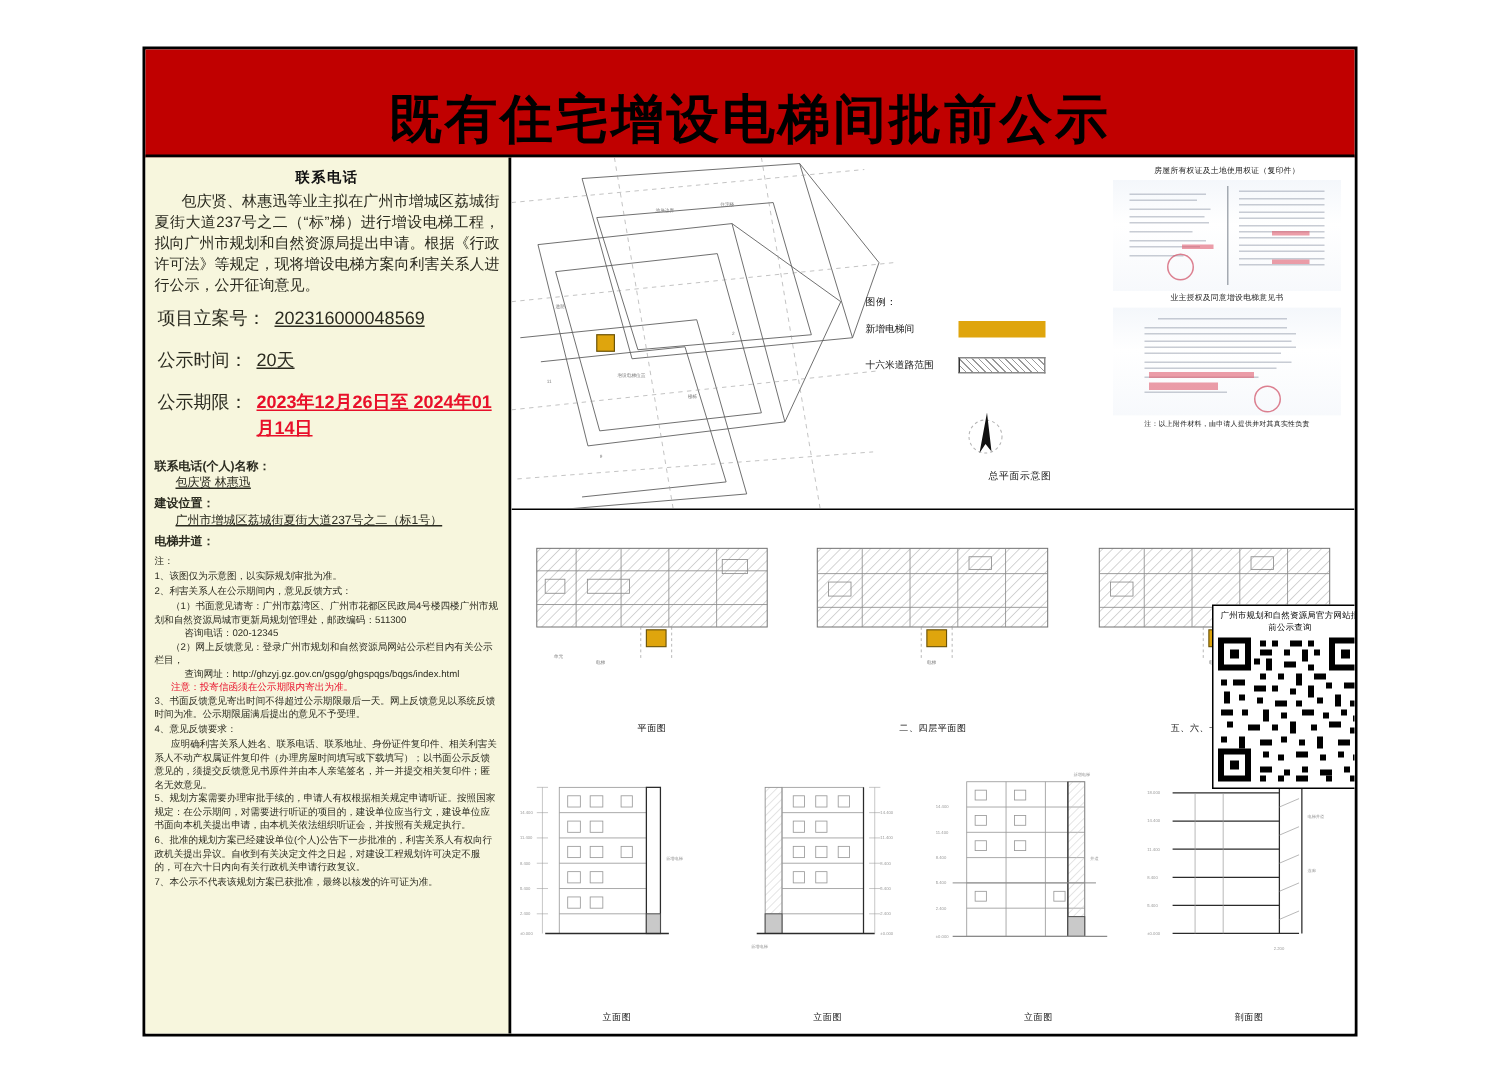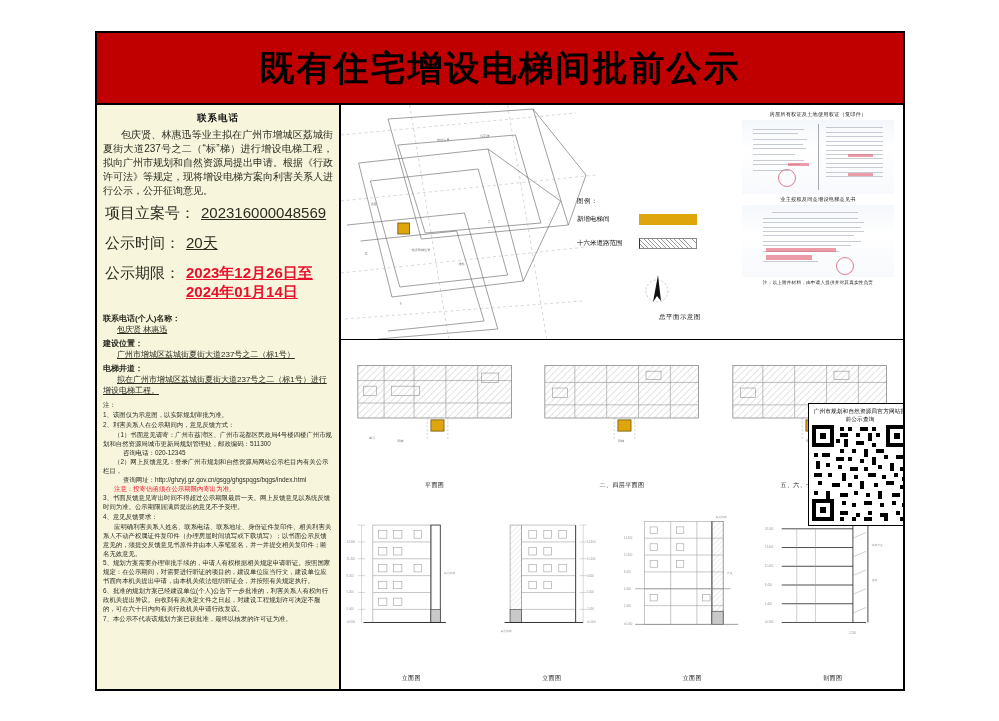--- a/index.html
+++ b/index.html
@@ -15,21 +15,21 @@
     border:2px solid #000;
     background:#fff;
     box-sizing:border-box;
     display:flex;flex-direction:column;
   }
   
   .title-bar{
     height:70px;flex:0 0 70px;
     background:#c00000;
     border-bottom:2px solid #000;
-    display:flex;align-items:center;justify-content:center;
+    display:flex;align-items:flex-end;justify-content:center;
   }
   .title-bar .title-text{
     color:#000;
     font-size:35px;
     font-weight:bold;
     letter-spacing:2px;
     font-family:"DejaVu Sans","Liberation Sans",sans-serif;
     white-space:nowrap;
   }
   
@@ -56,21 +56,21 @@
     font-size:10px;line-height:14px;color:#2b2b20;
     text-align:justify;text-indent:18px;
     margin:0 0 6px 0;
     word-break:break-all;
   }
   .lp-signature{
     text-align:center;font-size:9px;color:#2b2b20;margin:10px 0 12px 0;
     letter-spacing:0.5px;
   }
   .lp-field{
-    font-size:15px;color:#2b2b20;margin:0 0 11px 2px;
+    font-size:12px;color:#2b2b20;margin:0 0 11px 2px;
     display:flex;gap:6px;align-items:baseline;
   }
   .lp-field .k{flex:0 0 auto;}
   .lp-field .v{flex:1 1 auto;text-decoration:underline;}
   .lp-field.red .v{color:#e8102a;font-weight:bold;}
   .lp-block{font-size:8px;line-height:11px;color:#2b2b20;margin:0 0 3px 0;word-break:break-all;}
   .lp-block .lbl{display:block;font-weight:bold;}
   .lp-block .ind{display:block;text-indent:14px;text-decoration:underline;}
   .notes{
     margin-top:4px;font-size:6.4px;line-height:9px;color:#2b2b20;
@@ -184,21 +184,20 @@
       <div class="lp-block">
         <span class="lbl">联系电话(个人)名称：</span>
         <span class="ind">包庆贤 林惠迅</span>
       </div>
       <div class="lp-block">
         <span class="lbl">建设位置：</span>
         <span class="ind">广州市增城区荔城街夏街大道237号之二（标1号）</span>
       </div>
       <div class="lp-block">
         <span class="lbl">电梯井道：</span>
-        <span class="ind">拟在广州市增城区荔城街夏街大道237号之二（标1号）进行增设电梯工程。</span>
       </div>
 
       <div class="notes">
         <span class="n-title">注：</span>
         <span class="n-item">1、该图仅为示意图，以实际规划审批为准。</span>
         <span class="n-item">2、利害关系人在公示期间内，意见反馈方式：</span>
         <span class="n-sub">（1）书面意见请寄：广州市荔湾区、广州市花都区民政局4号楼四楼广州市规划和自然资源局城市更新局规划管理处，邮政编码：511300</span>
         <span class="n-sub2">咨询电话：020-12345</span>
         <span class="n-sub">（2）网上反馈意见：登录广州市规划和自然资源局网站公示栏目内有关公示栏目，</span>
         <span class="n-sub2">查询网址：http://ghzyj.gz.gov.cn/gsgg/ghgspqgs/bqgs/index.html</span>

